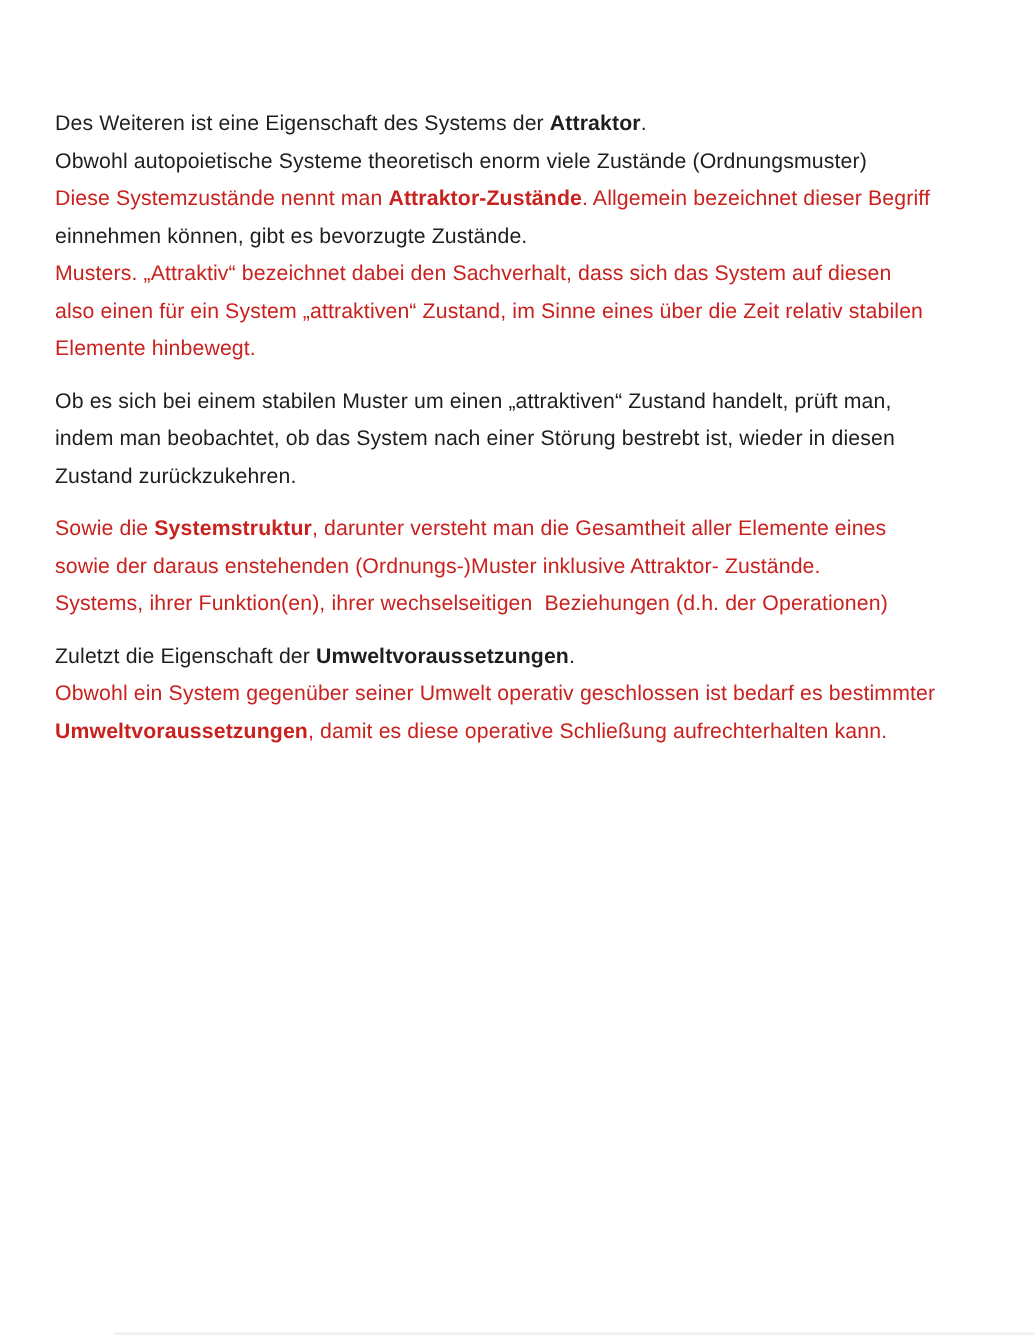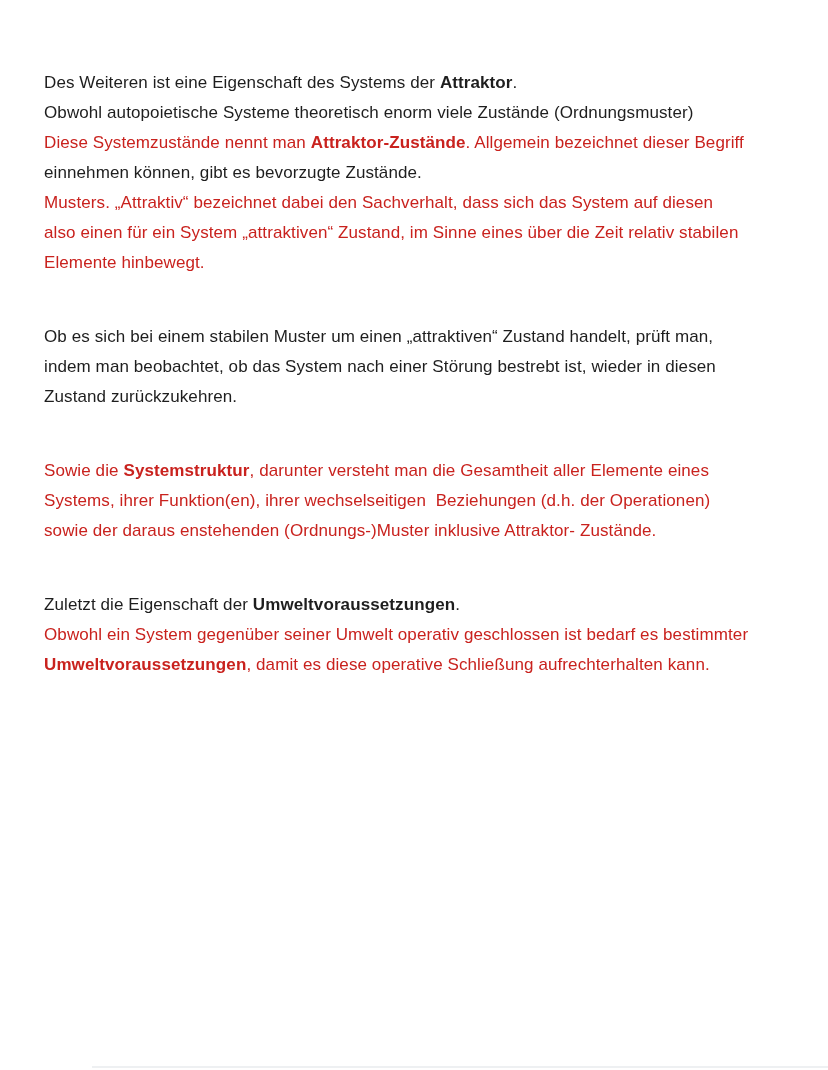--- a/index.html
+++ b/index.html
@@ -18,22 +18,22 @@
     background: var(--page-bg);
     overflow: hidden;
     font-family: "Liberation Sans", "DejaVu Sans", sans-serif;
   }
   .content {
     position: absolute;
     top: 68px;
     left: 44px;
     right: 36px;
   }
-  .block { margin-top: 44px; }
-  .block:first-child { margin-top: 0; }
+  .block { margin-top: 12px; }
+  .block:first-child { margin-top: 16px; }
   .line {
     font-size: 17px;
     line-height: 30px;
     white-space: pre;
     letter-spacing: 0.1px;
   }
   .run-black { color: var(--text-black); }
   .run-red { color: var(--text-red); }
   .run-bold { font-weight: bold; }
   .page-bottom-divider {
@@ -59,22 +59,22 @@
         <div class="line"><span class="text-run run-red">also einen für ein System „attraktiven“ Zustand, im Sinne eines über die Zeit relativ stabilen</span></div>
         <div class="line"><span class="text-run run-red">Elemente hinbewegt.</span></div>
       </div>
       <div class="block">
         <div class="line"><span class="text-run run-black">Ob es sich bei einem stabilen Muster um einen „attraktiven“ Zustand handelt, prüft man,</span></div>
         <div class="line"><span class="text-run run-black">indem man beobachtet, ob das System nach einer Störung bestrebt ist, wieder in diesen</span></div>
         <div class="line"><span class="text-run run-black">Zustand zurückzukehren.</span></div>
       </div>
       <div class="block">
         <div class="line"><span class="text-run run-red">Sowie die </span><span class="text-run run-red run-bold">Systemstruktur</span><span class="text-run run-red">, darunter versteht man die Gesamtheit aller Elemente eines</span></div>
+        <div class="line"><span class="text-run run-red">sowie der daraus enstehenden (Ordnungs-)Muster inklusive Attraktor- Zustände.</span></div>
         <div class="line"><span class="text-run run-red">Systems, ihrer Funktion(en), ihrer wechselseitigen  Beziehungen (d.h. der Operationen)</span></div>
-        <div class="line"><span class="text-run run-red">sowie der daraus enstehenden (Ordnungs-)Muster inklusive Attraktor- Zustände.</span></div>
       </div>
       <div class="block">
         <div class="line"><span class="text-run run-black">Zuletzt die Eigenschaft der </span><span class="text-run run-black run-bold">Umweltvoraussetzungen</span><span class="text-run run-black">.</span></div>
         <div class="line"><span class="text-run run-red">Obwohl ein System gegenüber seiner Umwelt operativ geschlossen ist bedarf es bestimmter</span></div>
         <div class="line"><span class="text-run run-red run-bold">Umweltvoraussetzungen</span><span class="text-run run-red">, damit es diese operative Schließung aufrechterhalten kann.</span></div>
       </div>
     </div>
   <div class="page-bottom-divider"></div>
 </div>
 

